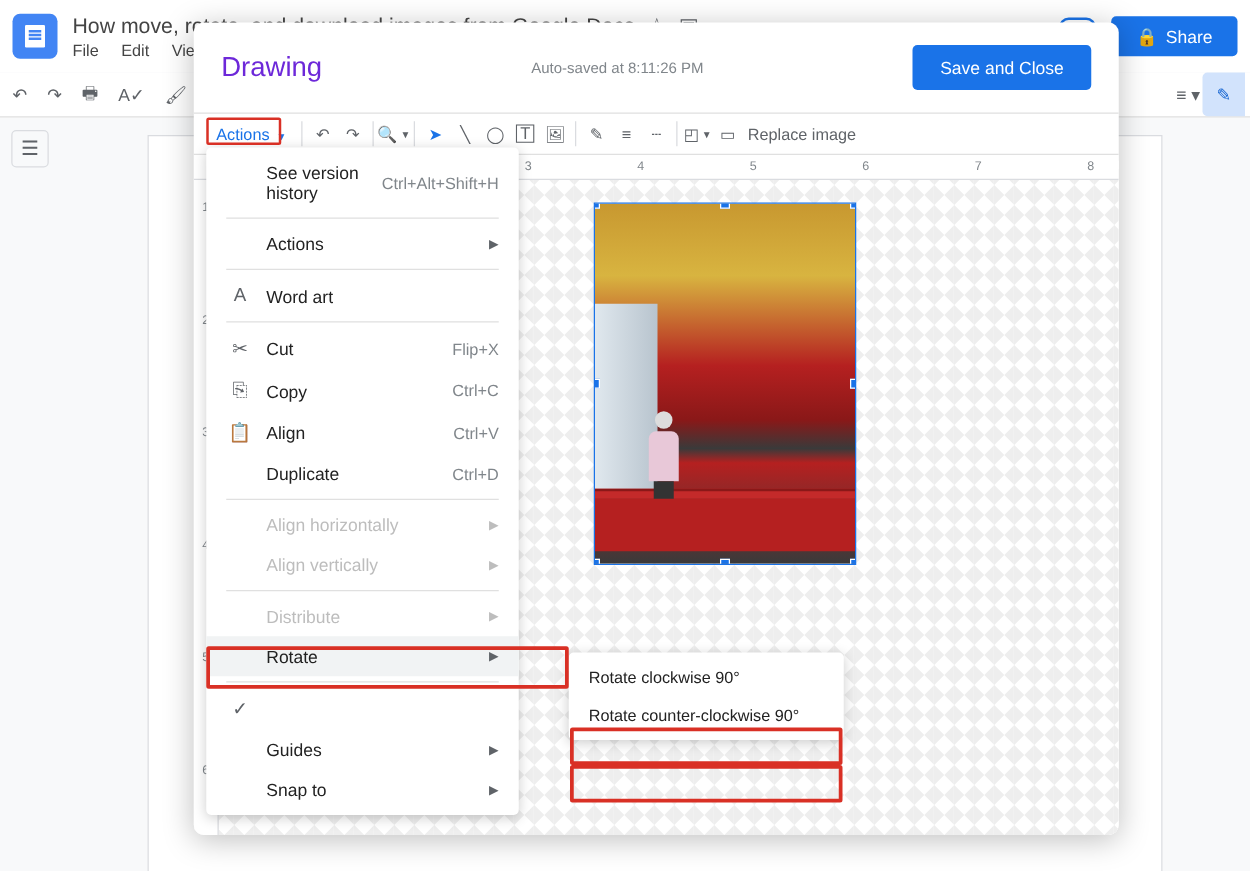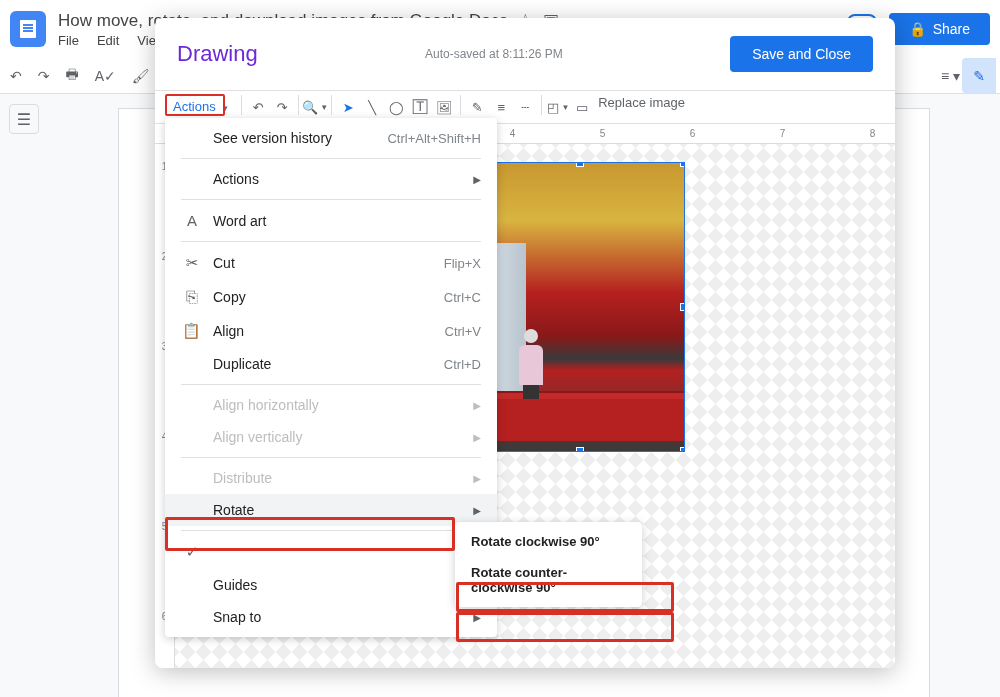--- a/index.html
+++ b/index.html
@@ -30,21 +30,21 @@
 .page { background: #fff; min-height: 800px; border: 1px solid #dadce0; padding: 50px 60px; }
 
 
 .drawing-modal { position: absolute; left: 155px; top: 18px; width: 740px; height: 650px; background: #fff; border-radius: 8px; box-shadow: 0 4px 24px rgba(0,0,0,0.25); overflow: hidden; z-index: 100; }
 .drawing-header { display: flex; align-items: center; justify-content: space-between; padding: 18px 22px; }
 .drawing-title { font-size: 22px; color: #6d28d9; }
 .saved-text { font-size: 12px; color: #80868b; }
 .save-close-btn { background: #1a73e8; color: #fff; padding: 10px 22px; border-radius: 4px; font-size: 14px; font-weight: 500; }
 
 
-.drawing-toolbar { display: flex; align-items: flex-start; padding: 4px 10px; border-top: 1px solid #e0e0e0; border-bottom: 1px solid #e0e0e0; gap: 0; font-size: 13px; color: #5f6368; }
+.drawing-toolbar { display: flex; align-items: center; padding: 4px 10px; border-top: 1px solid #e0e0e0; border-bottom: 1px solid #e0e0e0; gap: 0; font-size: 13px; color: #5f6368; }
 .actions-btn { color: #1a73e8; padding: 4px 8px; border-radius: 3px; font-size: 13px; cursor: pointer; }
 .actions-highlight { position:absolute; left:10px; top:76px; width:60px; height:22px; border:2px solid #d93025; border-radius:2px; z-index:300; pointer-events:none; }
 .tb-sep { width: 1px; height: 20px; background: #dadce0; margin: 0 4px; }
 .tb-ico { width: 24px; height: 24px; display:flex;align-items:center;justify-content:center; }
 .tb-ico.active { color: #1a73e8; }
 .drop-arrow { font-size: 8px; margin-left: 2px; }
 .replace-link { color: #5f6368; font-size: 13px; margin-left: 4px; }
 
 
 .canvas-area { position: relative; background-image: linear-gradient(45deg,#eee 25%,transparent 25%),linear-gradient(-45deg,#eee 25%,transparent 25%),linear-gradient(45deg,transparent 75%,#eee 75%),linear-gradient(-45deg,transparent 75%,#eee 75%); background-size: 16px 16px; background-color:#fff; height: 560px; }
@@ -59,33 +59,33 @@
 .person { position:absolute; left:40px; bottom:52px; width:30px; height:70px; }
 .person .head { width:14px;height:14px;background:#ddd;border-radius:50%;margin:0 auto; }
 .person .body { width:24px;height:40px;background:#e8c8d8;border-radius:6px 6px 0 0;margin:2px auto 0; }
 .person .legs { width:16px;height:14px;background:#333;margin:0 auto; }
 .sel-handle { position:absolute; width:8px;height:8px;background:#1a73e8;border:1px solid #fff; }
 .sh-tl{top:-4px;left:-4px}.sh-tr{top:-4px;right:-4px}.sh-bl{bottom:-4px;left:-4px}.sh-br{bottom:-4px;right:-4px}
 .sh-ml{top:50%;left:-4px;margin-top:-4px}.sh-mr{top:50%;right:-4px;margin-top:-4px}
 .sh-mt{left:50%;top:-4px;margin-left:-4px}.sh-mb{left:50%;bottom:-4px;margin-left:-4px}
 
 
-.actions-menu { position: absolute; left: 10px; top: 100px; width: 332px; background: #fff; box-shadow: 0 2px 10px rgba(0,0,0,0.2); border-radius: 4px; padding: 4px 0; z-index: 200; }
+.actions-menu { position: absolute; left: 10px; top: 100px; width: 250px; background: #fff; box-shadow: 0 2px 10px rgba(0,0,0,0.2); border-radius: 4px; padding: 4px 0; z-index: 200; }
 .menu-item { display: flex; align-items: center; padding: 8px 16px; font-size: 14px; color: #222; cursor: pointer; }
 .menu-item .mi-ico { width: 22px; text-align:center; color:#5f6368; margin-right: 10px; font-size:15px; }
 .menu-item .mi-label { flex:1; }
 .menu-item .mi-short { color: #80868b; font-size: 13px; }
 .menu-item .mi-arrow { color: #5f6368; font-size: 10px; }
 .menu-item.disabled { color: #bdbdbd; }
 .menu-item.disabled .mi-arrow { color: #bdbdbd; }
 .menu-sep { height: 1px; background: #e0e0e0; margin: 4px 16px; }
 .red-box { position:absolute; border:3px solid #d93025; border-radius:2px; pointer-events:none; z-index: 260; }
 
 
-.submenu { position: absolute; left: 300px; top: 504px; width: 187px; background: #fff; box-shadow: 0 2px 10px rgba(0,0,0,0.2); border-radius: 4px; padding: 4px 0; z-index: 250; font-weight: bold; }
+.submenu { position: absolute; left: 300px; top: 504px; width: 220px; background: #fff; box-shadow: 0 2px 10px rgba(0,0,0,0.2); border-radius: 4px; padding: 4px 0; z-index: 250; }
 .submenu .menu-item { padding: 8px 16px; font-size: 13px; }
 </style>
 </head>
 <body>
 
 <div class="doc-header">
   <div class="doc-icon">
       <div class="doc-icon-inner"></div>
     </div>
   <div class="doc-title-block">

